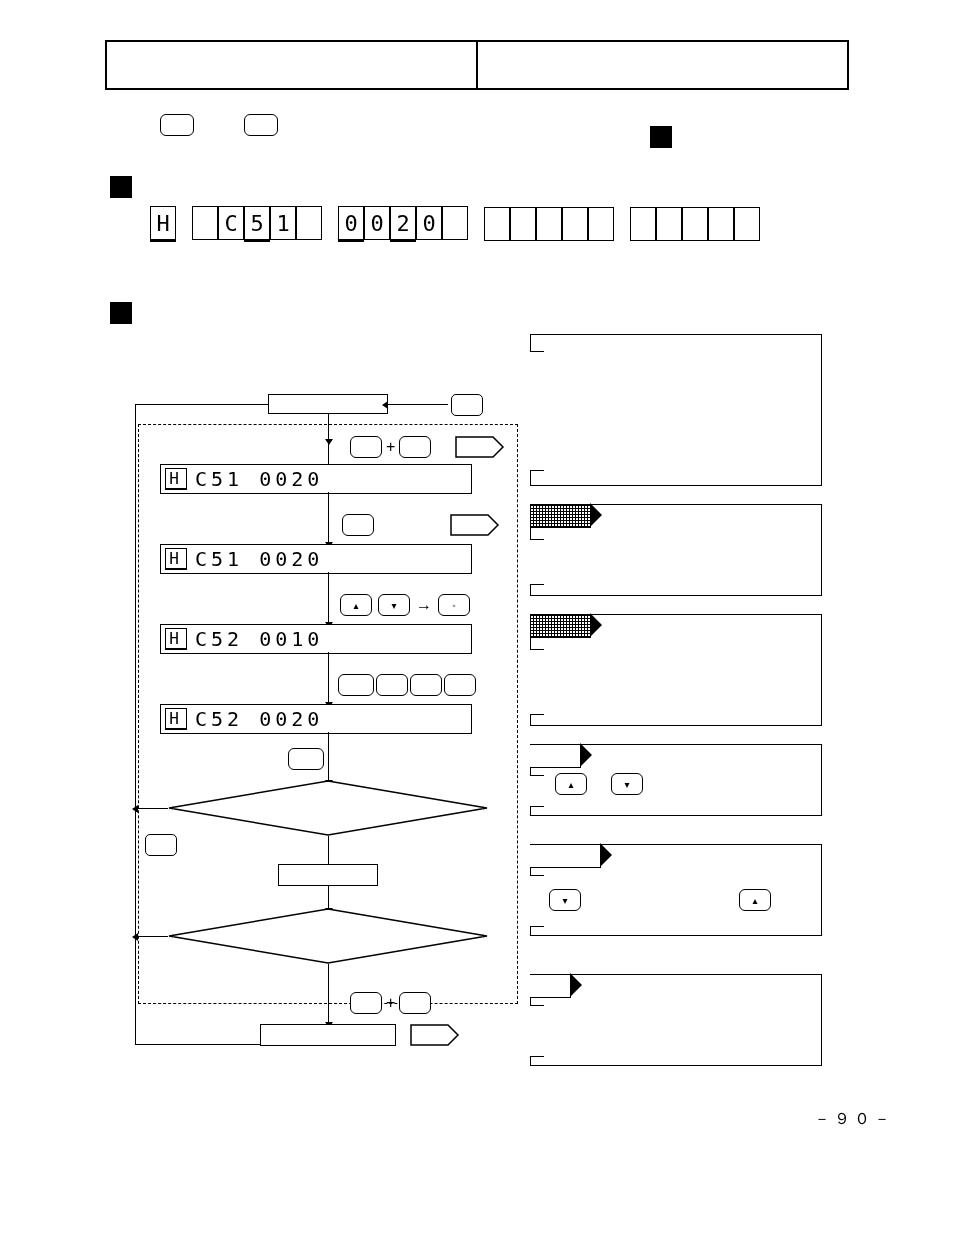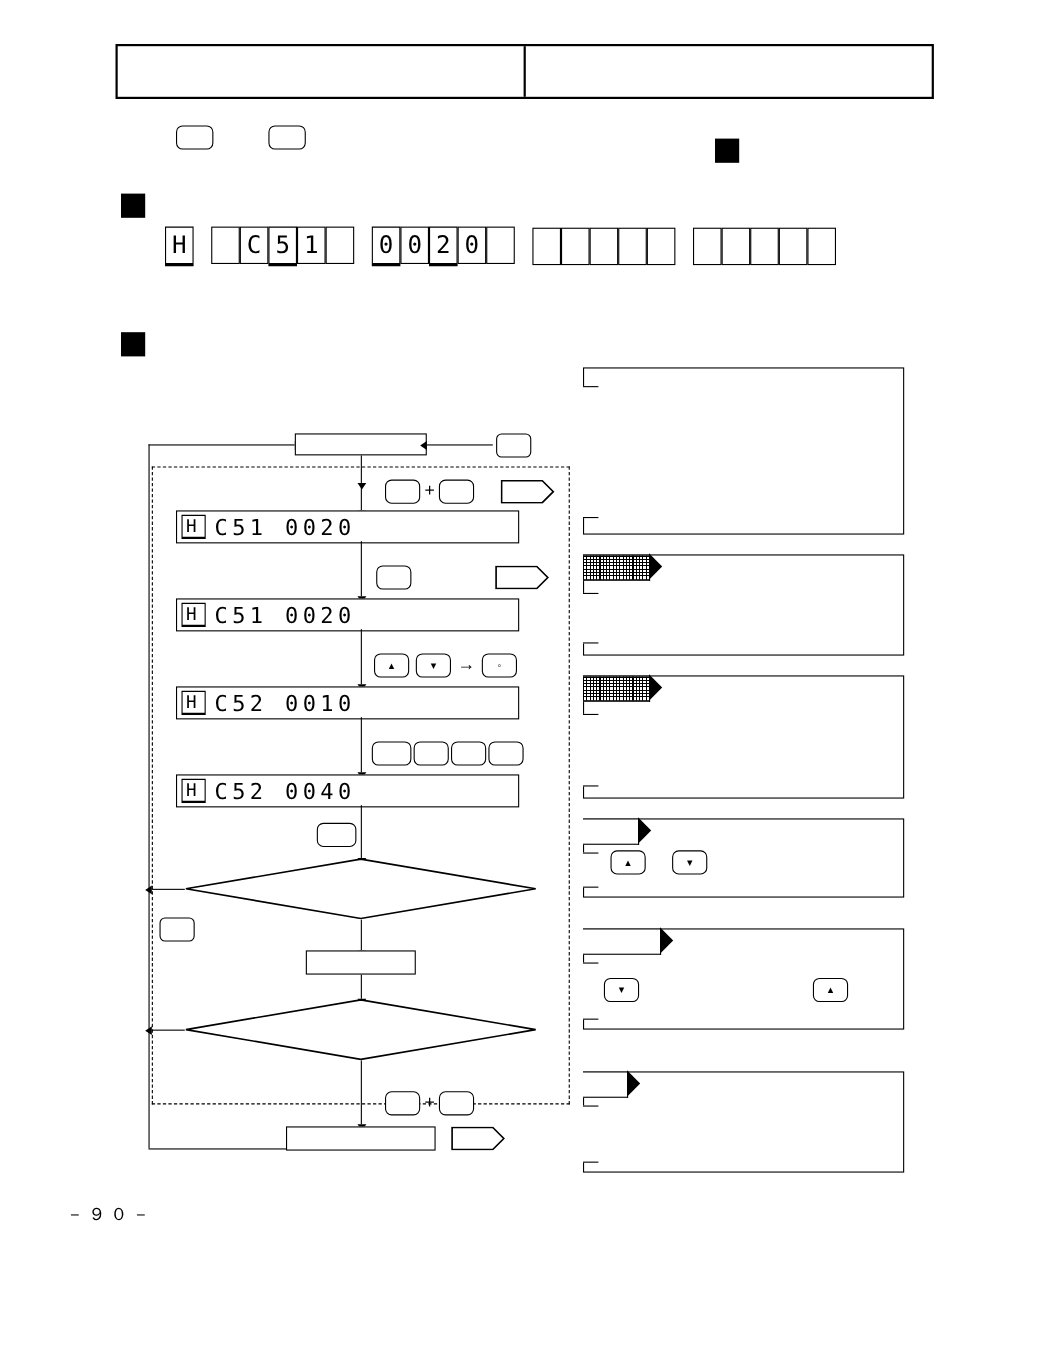--- a/index.html
+++ b/index.html
@@ -224,23 +224,23 @@
     position: absolute;
     right: -10px;
     width:0;height:0;
     border-top: 10.5px solid transparent;
     border-bottom: 10.5px solid transparent;
     border-left: 10px solid #fff;
   }
   .note .arrow-tab.hatch .at-inner { border-left-color: #ddd; }
 
   .pnum {
-    text-align: left;
+    text-align: right;
     letter-spacing: 4px;
-    margin-top: 20px;
+    margin-top: 35px;
   }
   .small-rr {
      position:absolute;
      border:1.5px solid #000;
      border-radius:5px;
   }
 </style>
 </head>
 <body>
 
@@ -359,21 +359,21 @@
     <div class="line-v arrow-down" style="left:268px; top:318px; height:50px;"></div>
     <div style="position:absolute; left:278px; top:340px; display:flex; gap:2px;">
       <span class="tiny-btn" style="width:34px"></span>
       <span class="tiny-btn"></span>
       <span class="tiny-btn"></span>
       <span class="tiny-btn"></span>
     </div>
 
     <div class="display-box" style="top:370px;">
       <span class="db-h">H</span>
-      <span>C52 0040</span>
+      <span>C52 0020</span>
     </div>
 
     <div class="line-v arrow-down" style="left:268px; top:398px; height:48px;"></div>
     <div style="position:absolute; left:228px; top:414px;">
       <span class="tiny-btn" style="width:34px"></span>
     </div>
 
     <div class="diamond" style="left:108px; top:446px;">
       <svg viewBox="0 0 320 56">
           <polygon points="160,1 319,28 160,55 1,28" fill="#fff" stroke="#000" stroke-width="1.5"></polygon>

